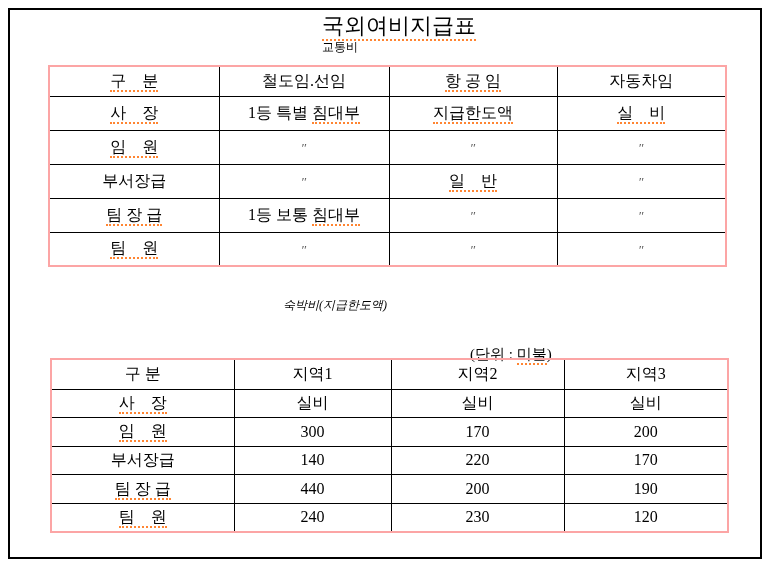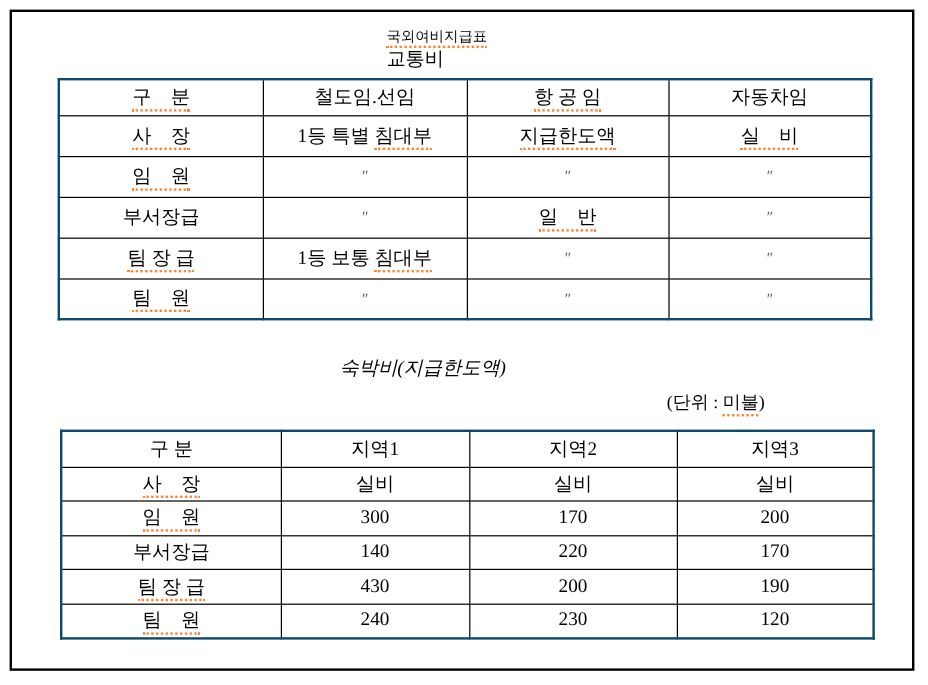--- a/index.html
+++ b/index.html
@@ -7,32 +7,32 @@
   body {
     width:773px; height:571px; background:#ffffff; position:relative;
     font-family:"Liberation Serif","DejaVu Serif",serif; color:#000;
     overflow:hidden;
   }
   .page-border {
     position:absolute; left:8px; top:8px; width:754px; height:551px;
     border:2px solid #000; box-sizing:border-box;
   }
   .title {
-    position:absolute; left:322px; top:22px; font-size:12px; white-space:pre;
+    position:absolute; left:322px; top:11px; font-size:22px; white-space:pre;
   }
-  .section-label { position:absolute; font-size:16px; white-space:pre; }
+  .section-label { position:absolute; font-size:12px; white-space:pre; }
   #transport-label { left:322px; top:39px; }
   #lodging-label  { left:283px; top:297px;font-style:italic; }
   .unit-note {
-    position:absolute; left:470px; top:326px; width:253px;
-    text-align:center; font-size:15px; white-space:pre;
+    position:absolute; left:470px; top:345px; width:253px;
+    text-align:left; font-size:15px; white-space:pre;
   }
   table {
     position:absolute; border-collapse:collapse; table-layout:fixed;
-    border:2px solid #0c4a6e;
+    border:2px solid #fca5a5;
   }
   #transport-table { left:48px; top:65px; width:677px; }
   #lodging-table   { left:50px; top:358px; width:677px; }
   th, td {
     border:1px solid #000; text-align:center; vertical-align:middle;
     font-weight:normal; font-size:16px; white-space:pre; overflow:hidden;
     padding:0;
   }
   #transport-table thead tr { height:30px; }
   #transport-table tbody tr { height:34px; }
@@ -134,21 +134,21 @@
         <td><span>200</span></td>
       </tr>
       <tr>
         <td><span>부서장급</span></td>
         <td><span>140</span></td>
         <td><span>220</span></td>
         <td><span>170</span></td>
       </tr>
       <tr>
         <td><span class="sq">팀 장 급</span></td>
-        <td><span>430</span></td>
+        <td><span>440</span></td>
         <td><span>200</span></td>
         <td><span>190</span></td>
       </tr>
       <tr>
         <td><span class="sq">팀    원</span></td>
         <td><span>240</span></td>
         <td><span>230</span></td>
         <td><span>120</span></td>
       </tr>
     </tbody>

